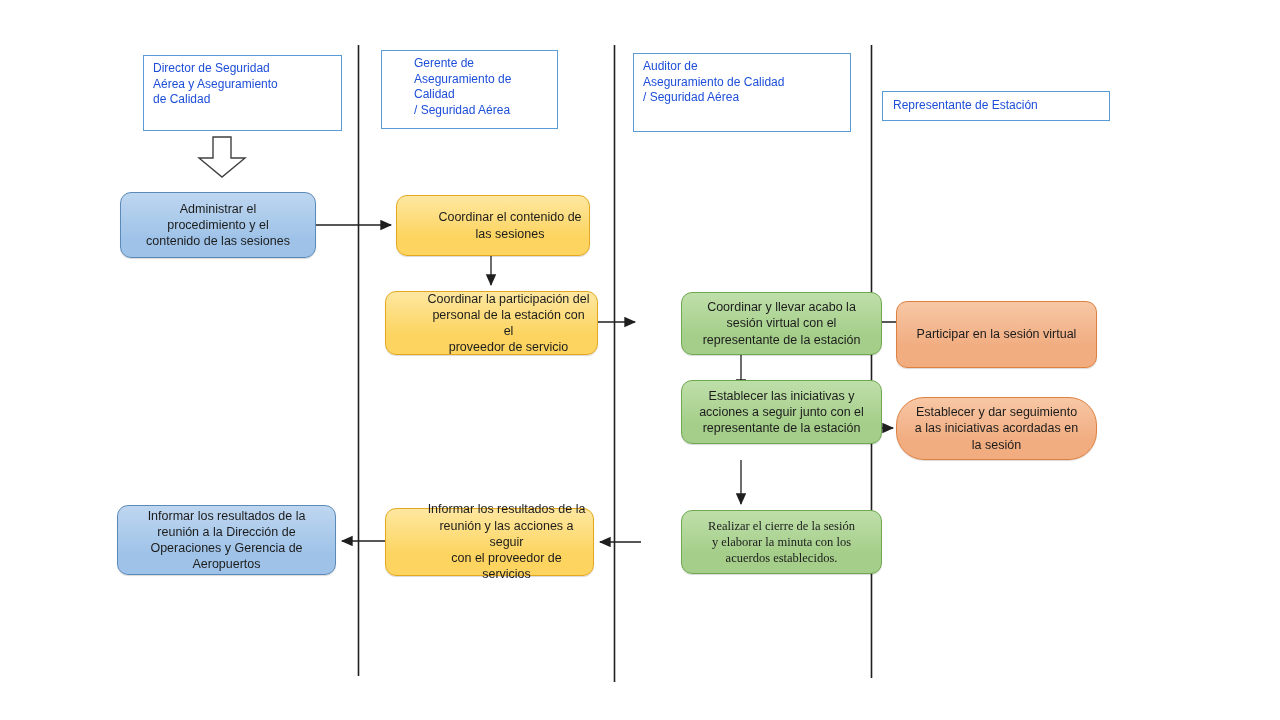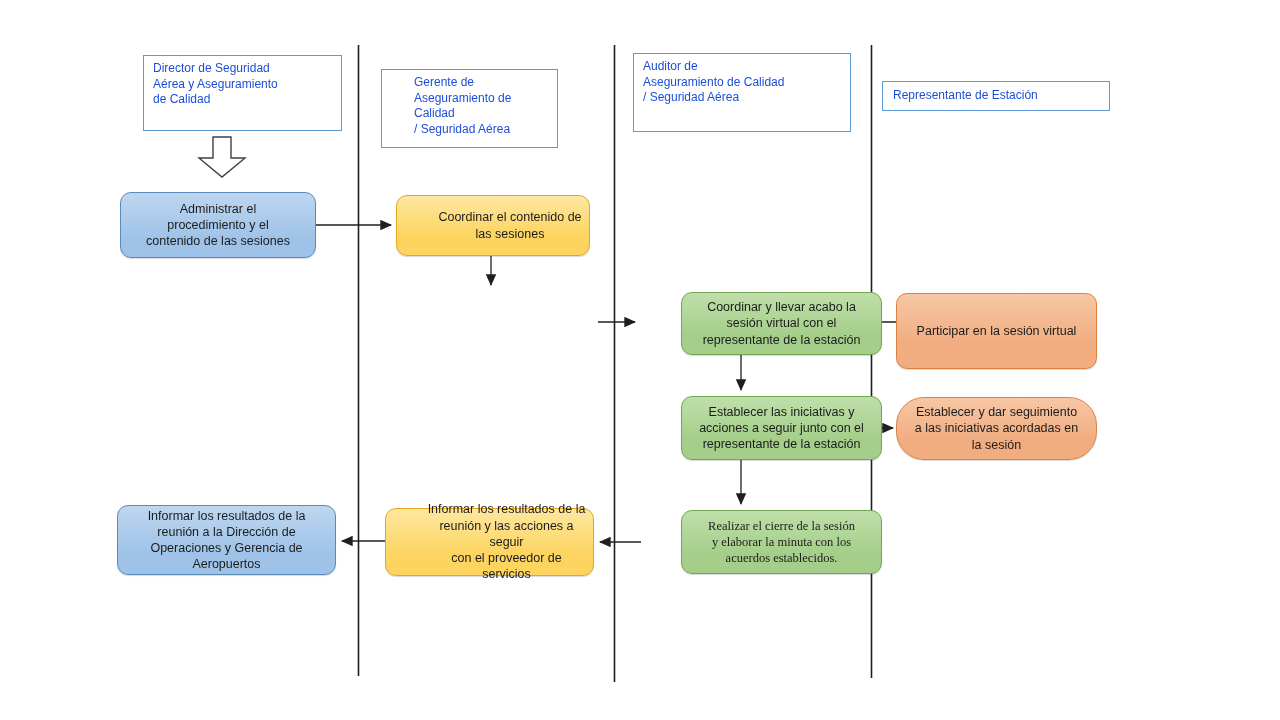--- a/index.html
+++ b/index.html
@@ -53,43 +53,46 @@
     <line x1="741" y1="355" x2="741" y2="390" stroke="#1F1F1F" stroke-width="1.3" marker-end="url(#ah)"></line>
     <line x1="845" y1="428" x2="893" y2="428" stroke="#1F1F1F" stroke-width="1.3" marker-start="url(#ahrev)" marker-end="url(#ah)"></line>
     <line x1="741" y1="460" x2="741" y2="504" stroke="#1F1F1F" stroke-width="1.3" marker-end="url(#ah)"></line>
     <line x1="641" y1="542" x2="600" y2="542" stroke="#1F1F1F" stroke-width="1.3" marker-end="url(#ah)"></line>
     <line x1="385" y1="541" x2="342" y2="541" stroke="#1F1F1F" stroke-width="1.3" marker-end="url(#ah)"></line>
   </svg>
 
   <div class="hdr" style="left:143px;top:55px;width:199px;min-height:76px;">Director de Seguridad
 Aérea y Aseguramiento
 de Calidad</div>
-  <div class="hdr" style="left:381px;top:69px;width:177px;min-height:79px;padding-left:32px;">Gerente de
+  <div class="hdr" style="left:381px;top:50px;width:177px;min-height:79px;padding-left:32px;">Gerente de
 Aseguramiento de Calidad
 / Seguridad Aérea</div>
   <div class="hdr" style="left:633px;top:53px;width:218px;min-height:79px;">Auditor de
 Aseguramiento de Calidad
 / Seguridad Aérea</div>
-  <div class="hdr single" style="left:882px;top:81px;width:228px;height:30px;">Representante de Estación</div>
+  <div class="hdr single" style="left:882px;top:91px;width:228px;height:30px;">Representante de Estación</div>
 
   <div class="node blue" style="left:120px;top:192px;width:196px;height:66px;">Administrar el
 procedimiento y el
 contenido de las sesiones</div>
 
   <div class="node yellow" style="left:396px;top:195px;width:194px;height:61px;">Coordinar el contenido de
 las sesiones</div>
 
+  <div class="node yellow" style="left:385px;top:291px;width:213px;height:64px;">Coordinar la participación del
+personal de la estación con el
+proveedor de servicio</div>
 
   <div class="node green" style="left:641px;top:292px;width:201px;height:63px;">Coordinar y llevar acabo  la
 sesión virtual con el
 representante de la estación</div>
 
-  <div class="node salmon" style="left:896px;top:293px;width:201px;height:76px;">Participar en la sesión virtual</div>
+  <div class="node salmon" style="left:896px;top:301px;width:201px;height:67px;">Participar en la sesión virtual</div>
 
-  <div class="node green" style="left:641px;top:396px;width:201px;height:64px;">Establecer las iniciativas y
+  <div class="node green" style="left:641px;top:380px;width:201px;height:64px;">Establecer las iniciativas y
 acciones a seguir junto con el
 representante de la estación</div>
 
   <div class="node salmon" style="left:896px;top:397px;width:201px;height:63px;border-radius:28px;">Establecer y dar seguimiento
 a las iniciativas acordadas en
 la sesión</div>
 
   <div class="node green" style="left:641px;top:510px;width:201px;height:64px;font-family:Liberation Serif, serif;">Realizar el cierre de la sesión
 y elaborar la minuta con los
 acuerdos establecidos.</div>

